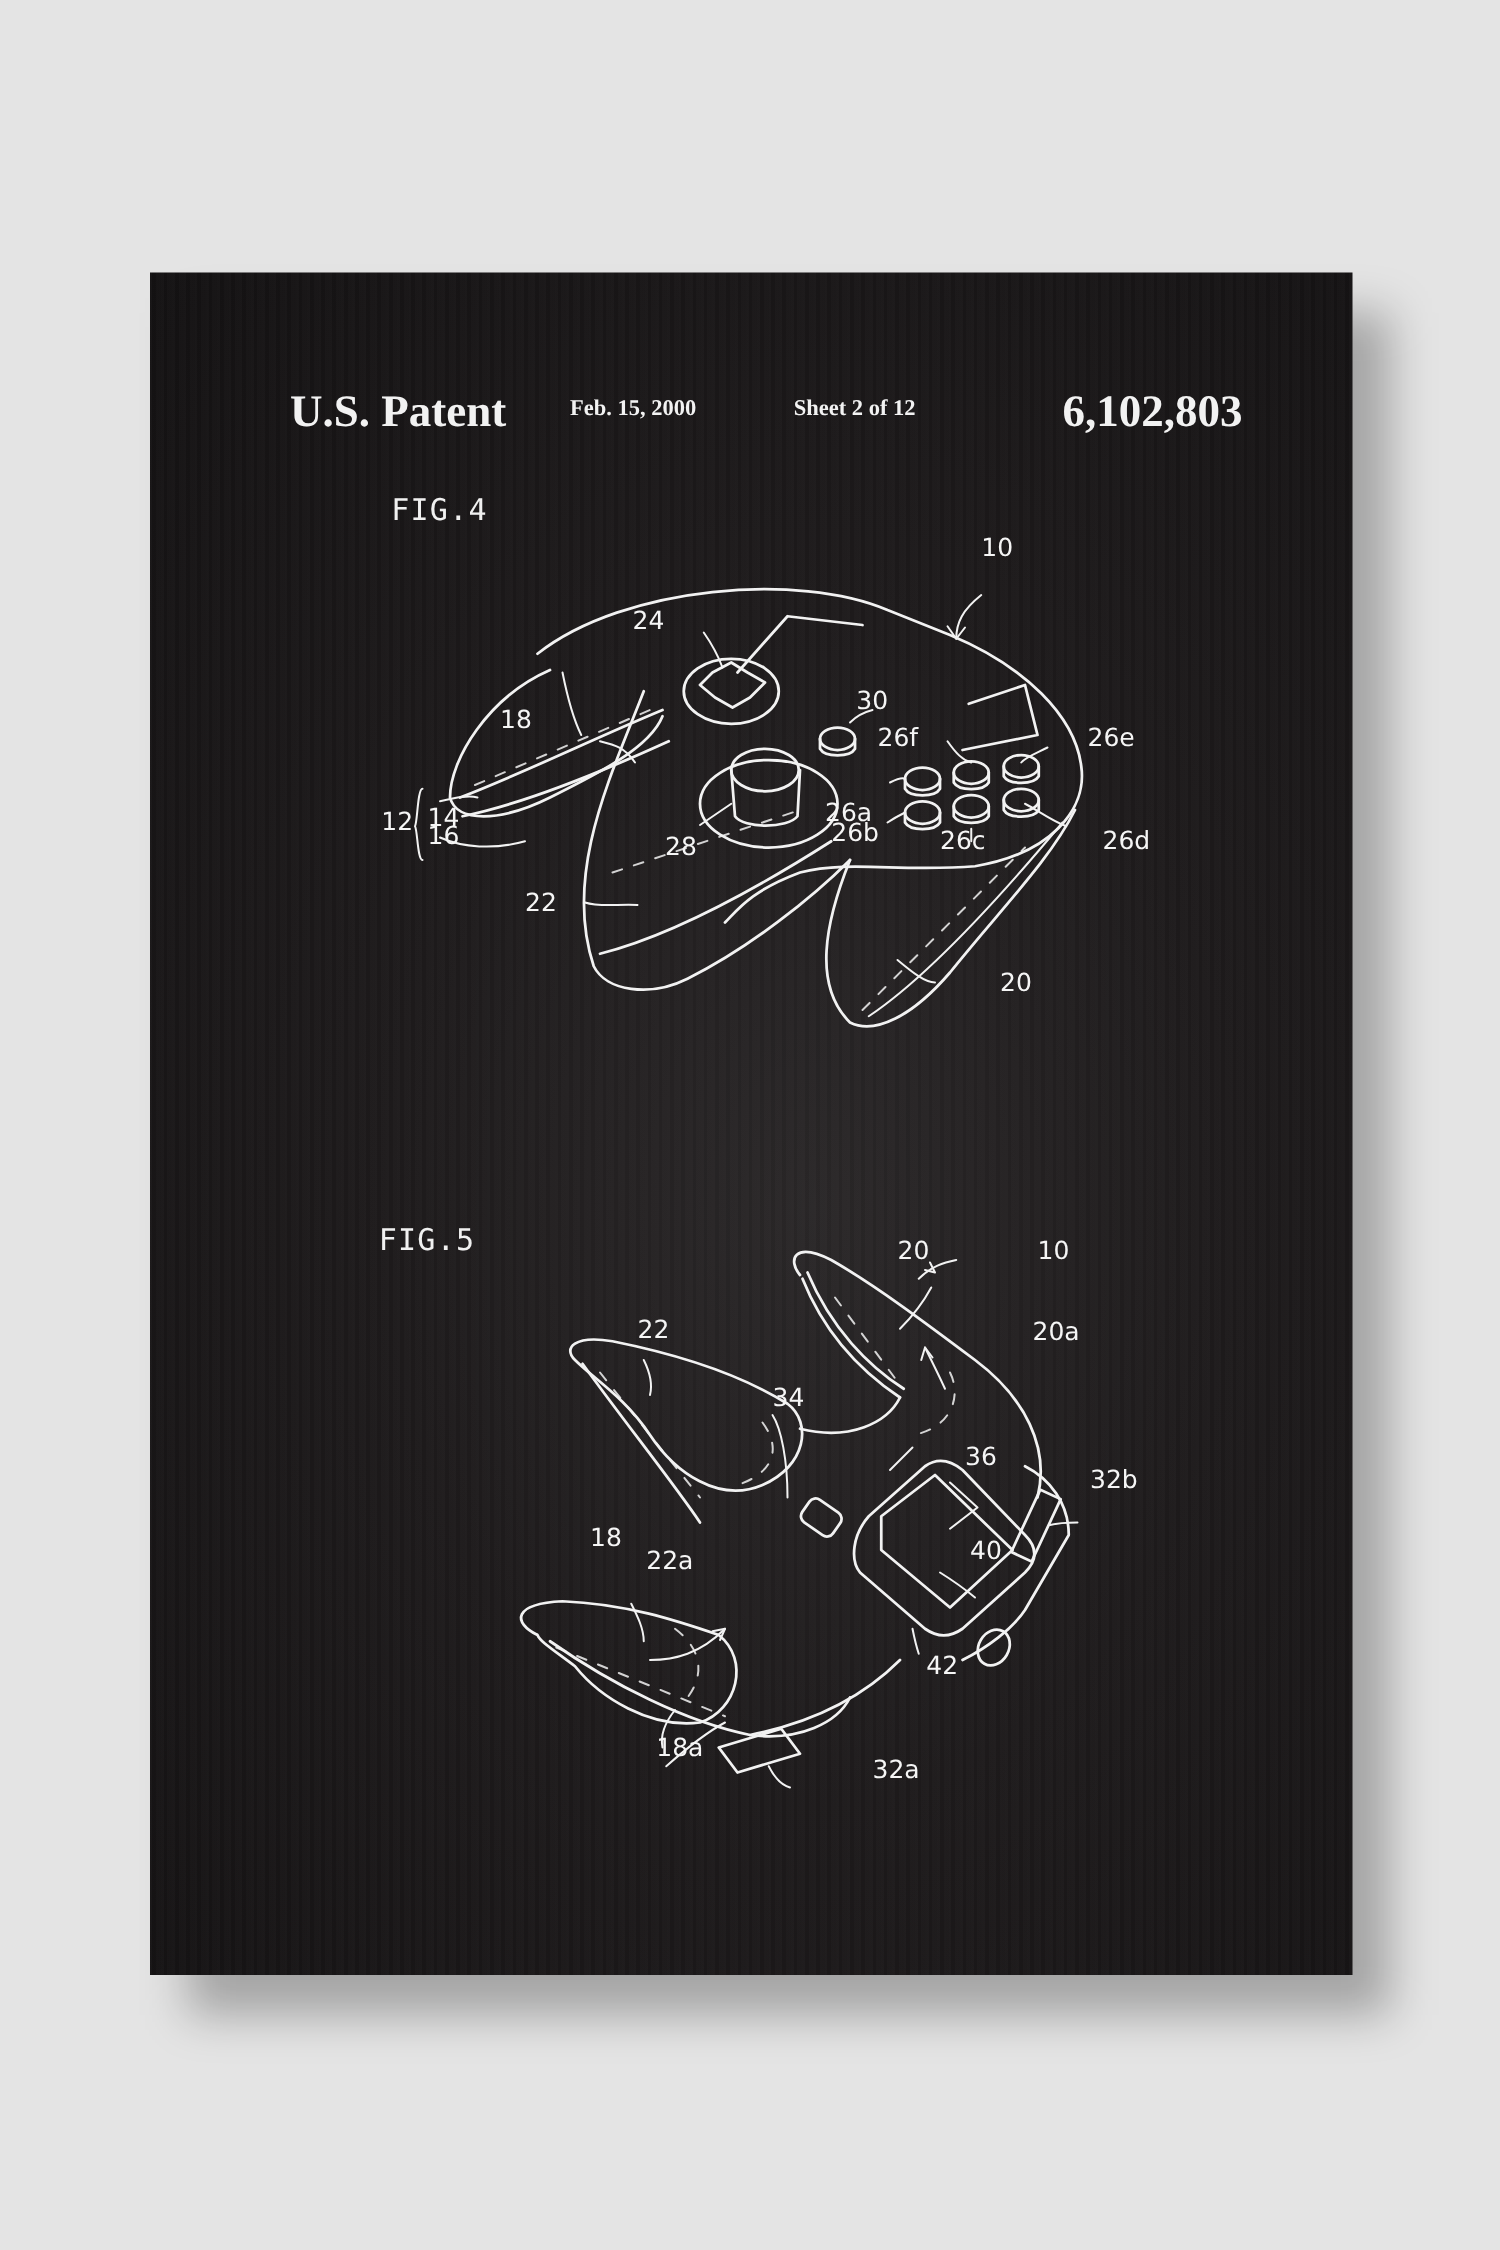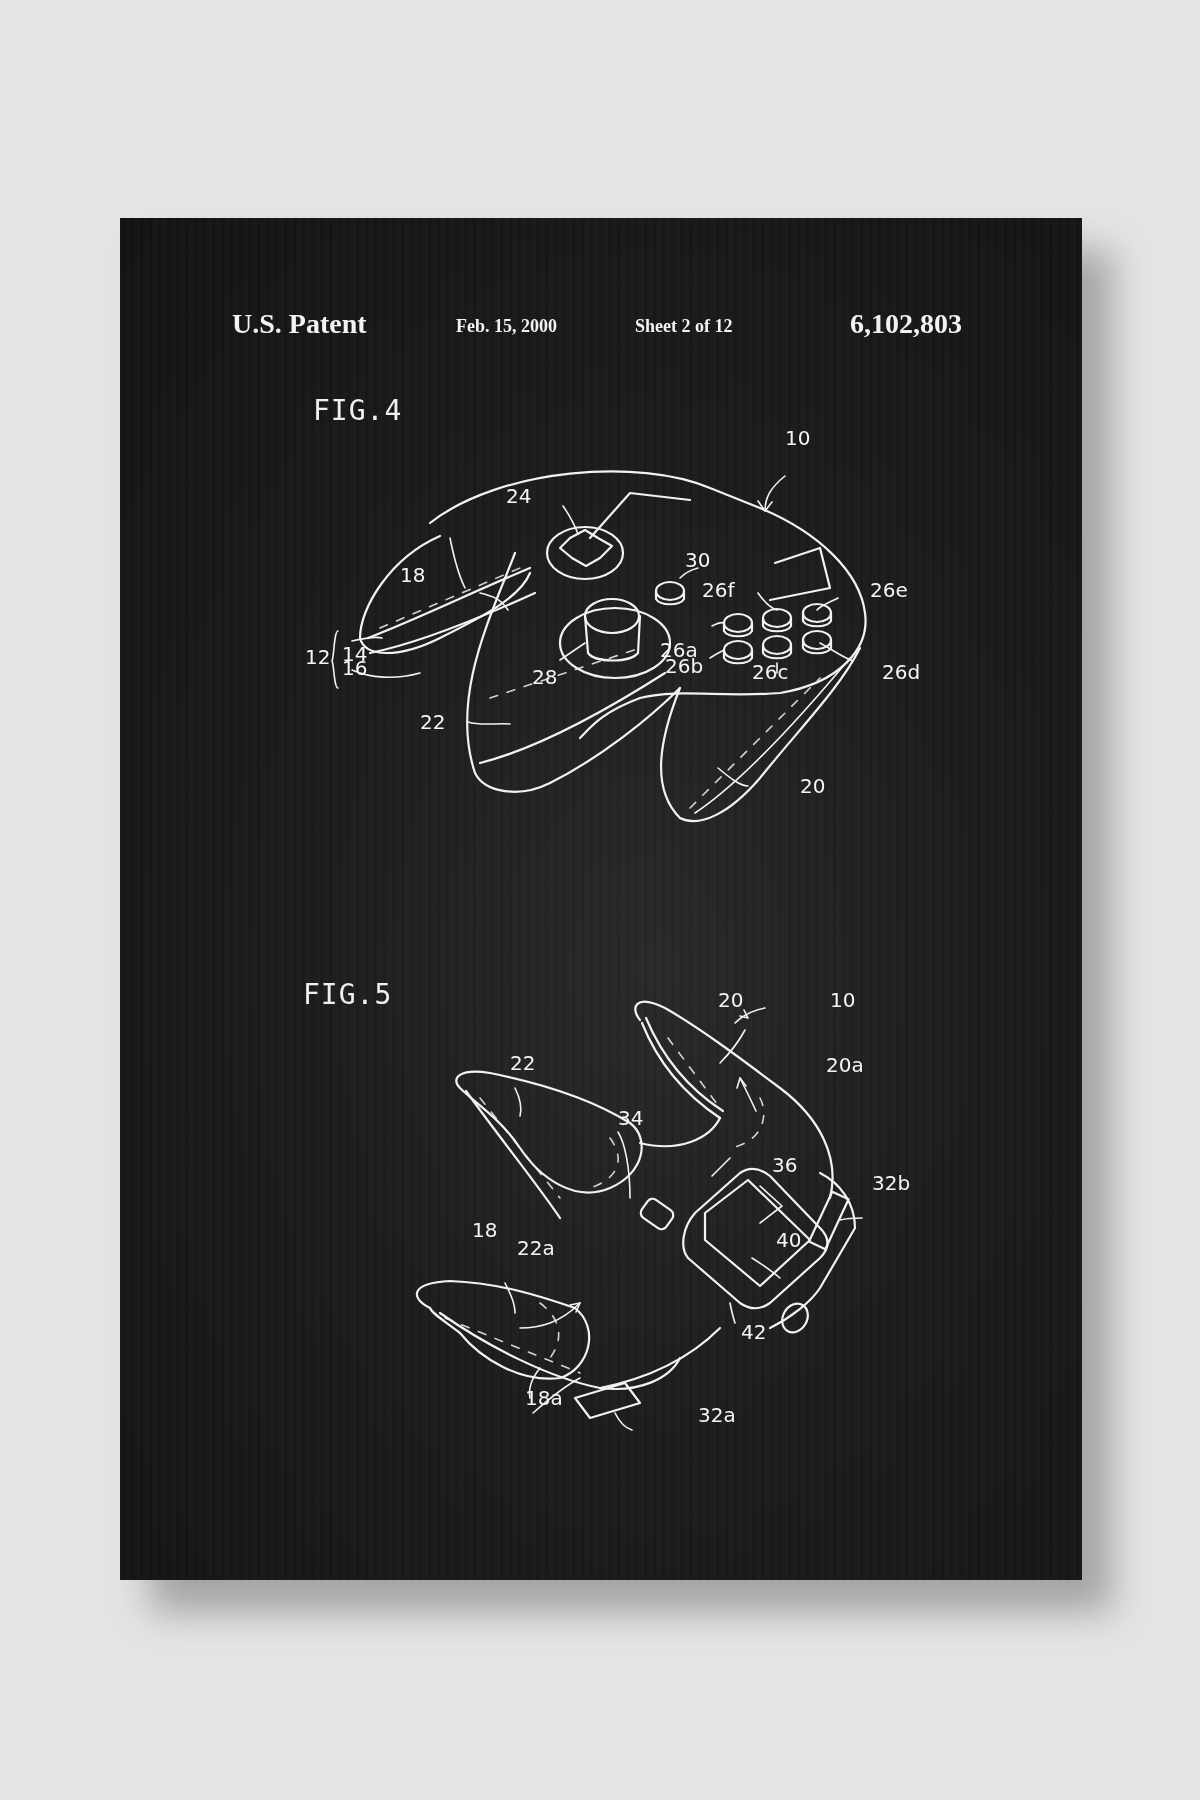--- a/index.html
+++ b/index.html
@@ -16,23 +16,23 @@
     background:
       radial-gradient(ellipse at 55% 55%, #2b2829 0%, #1e1b1c 45%, #141213 100%);
     overflow:hidden;
   }
   .grain {
     position:absolute; inset:0;
     background: repeating-linear-gradient(90deg, rgba(255,255,255,0.015) 0 2px, rgba(0,0,0,0.04) 2px 5px, rgba(255,255,255,0.01) 5px 9px);
     pointer-events:none;
   }
   .hdr { position:absolute; color:#f2f2f2; font-family:"Liberation Serif", serif; font-weight:bold; white-space:nowrap; }
-  .hdr.big { font-size:28px; }
+  .hdr.big { font-size:36px; }
   .hdr.small { font-size:18px; }
-  .fig-label { position:absolute; color:#f0f0f0; font-family:"DejaVu Sans Mono", monospace; font-size:28px; letter-spacing:1px; }
+  .fig-label { position:absolute; color:#f0f0f0; font-family:"DejaVu Sans Mono", monospace; font-size:24px; letter-spacing:1px; }
   .ref { position:absolute; color:#f5f5f5; font-family:"DejaVu Sans", sans-serif; font-size:20px; white-space:nowrap; }
   svg.drawing { position:absolute; left:0; top:0; }
   svg.drawing path, svg.drawing ellipse, svg.drawing rect, svg.drawing line, svg.drawing polyline {
     fill:none; stroke:#f2f2f2; stroke-width:2.2; stroke-linecap:round; stroke-linejoin:round;
   }
   svg.drawing .dash { stroke-dasharray:8 10; stroke-width:1.6; opacity:0.85; }
   svg.drawing .thin { stroke-width:1.6; }
 </style>
 </head>
 <body>

